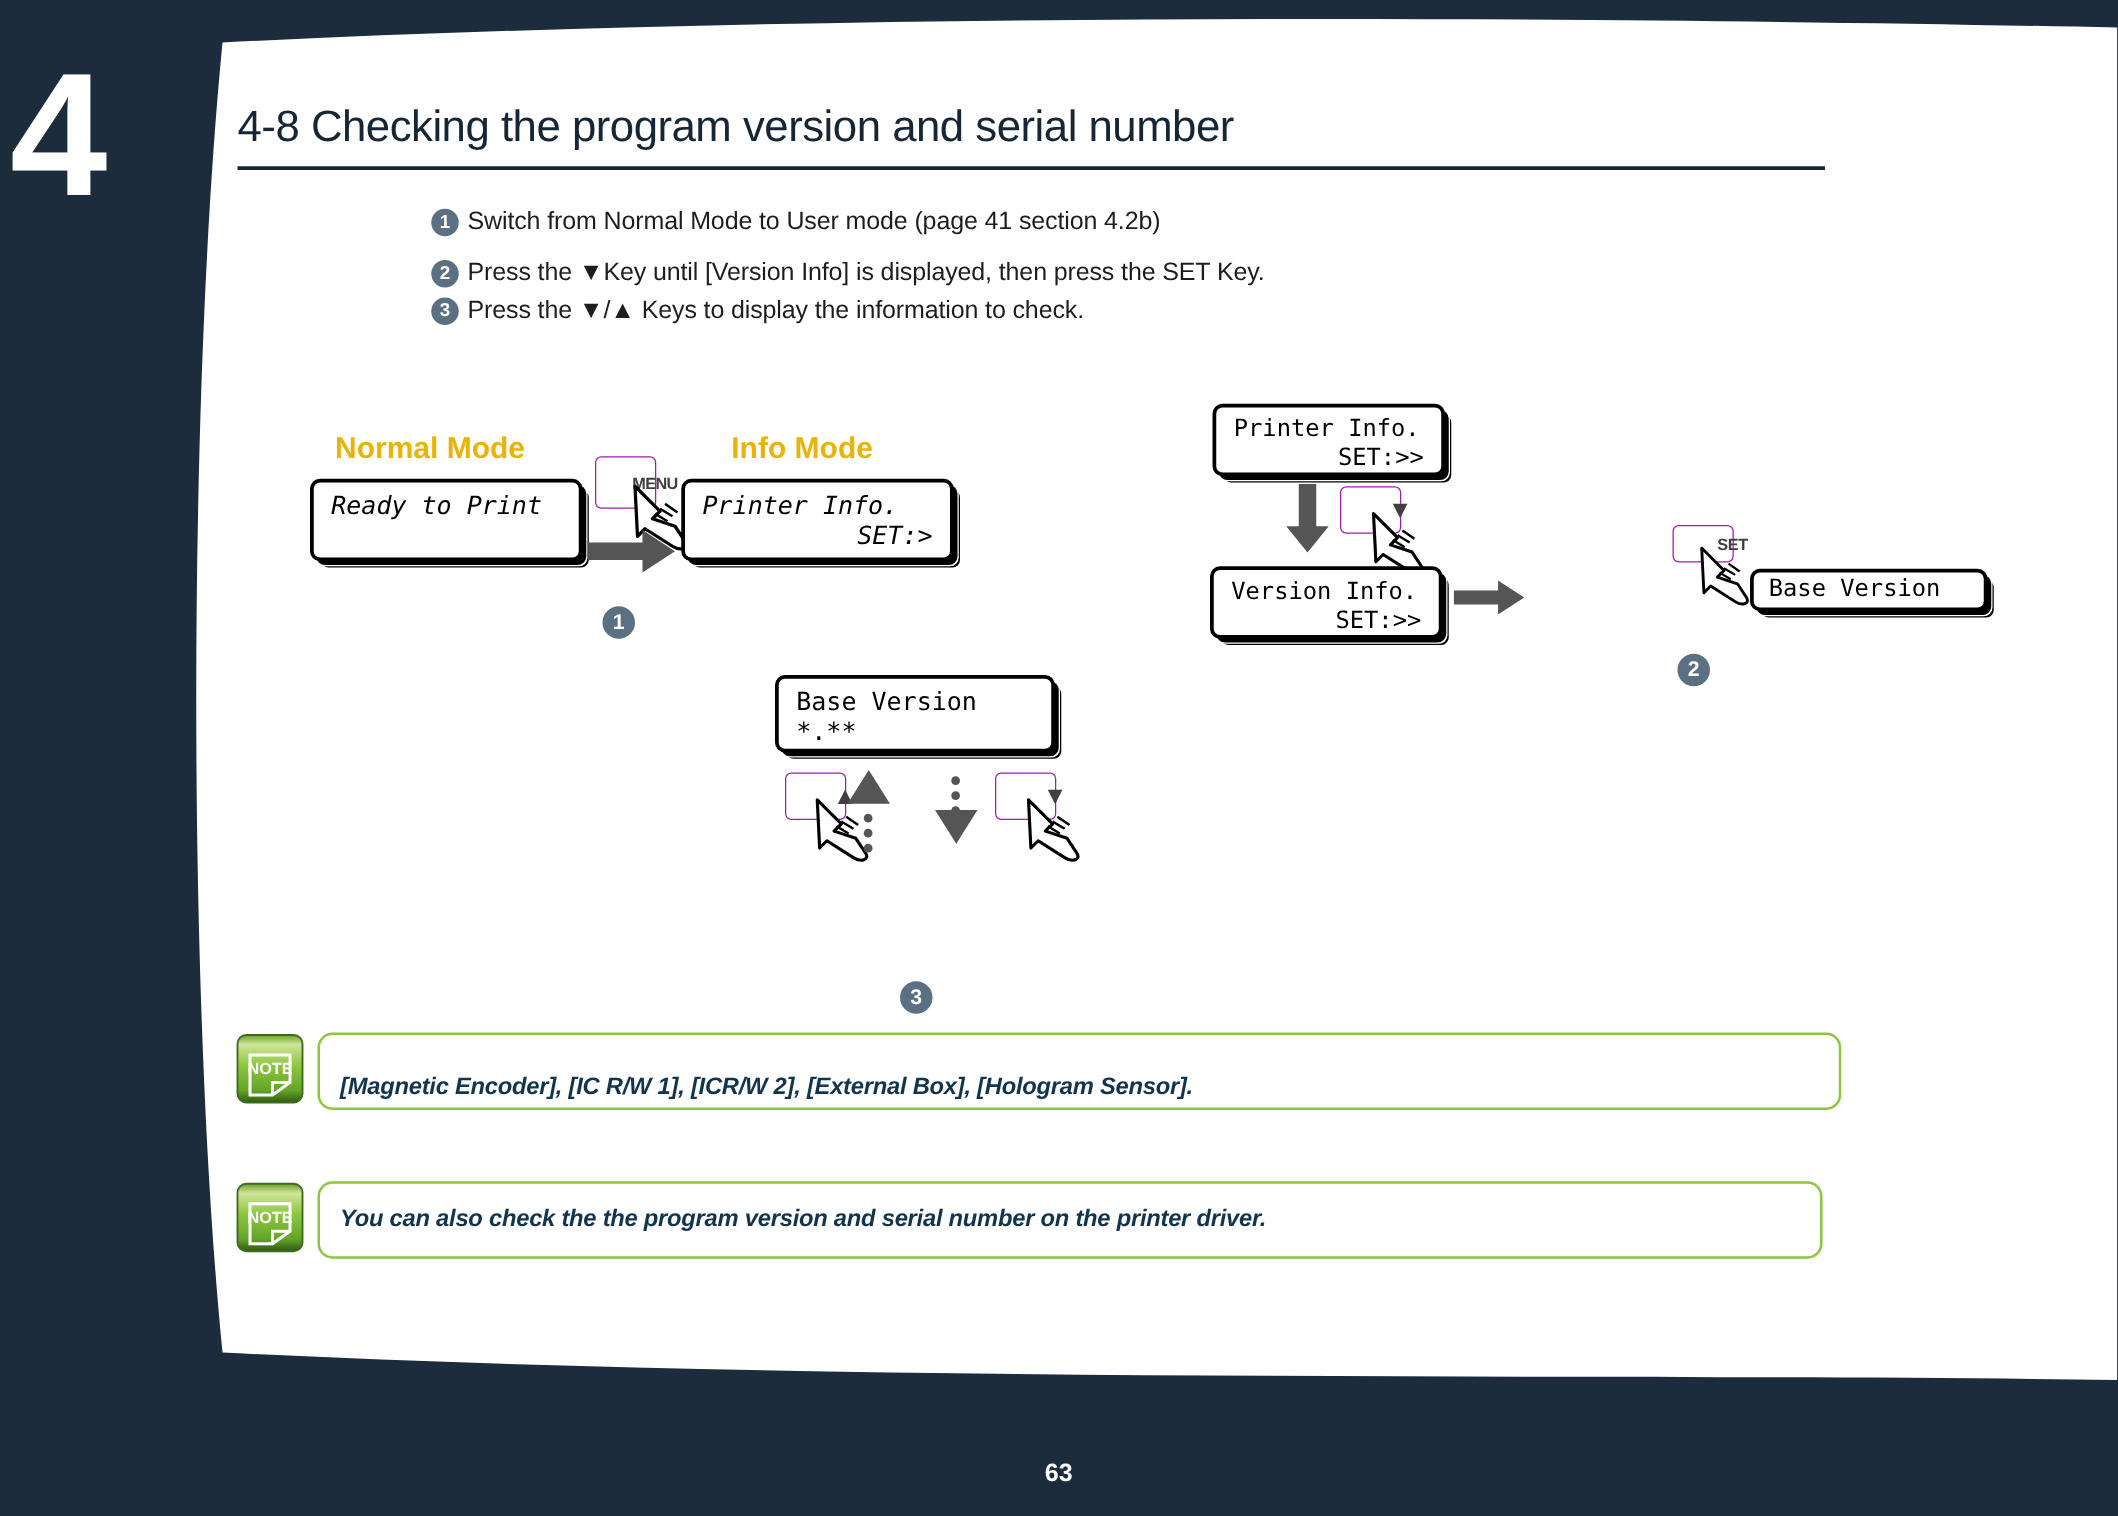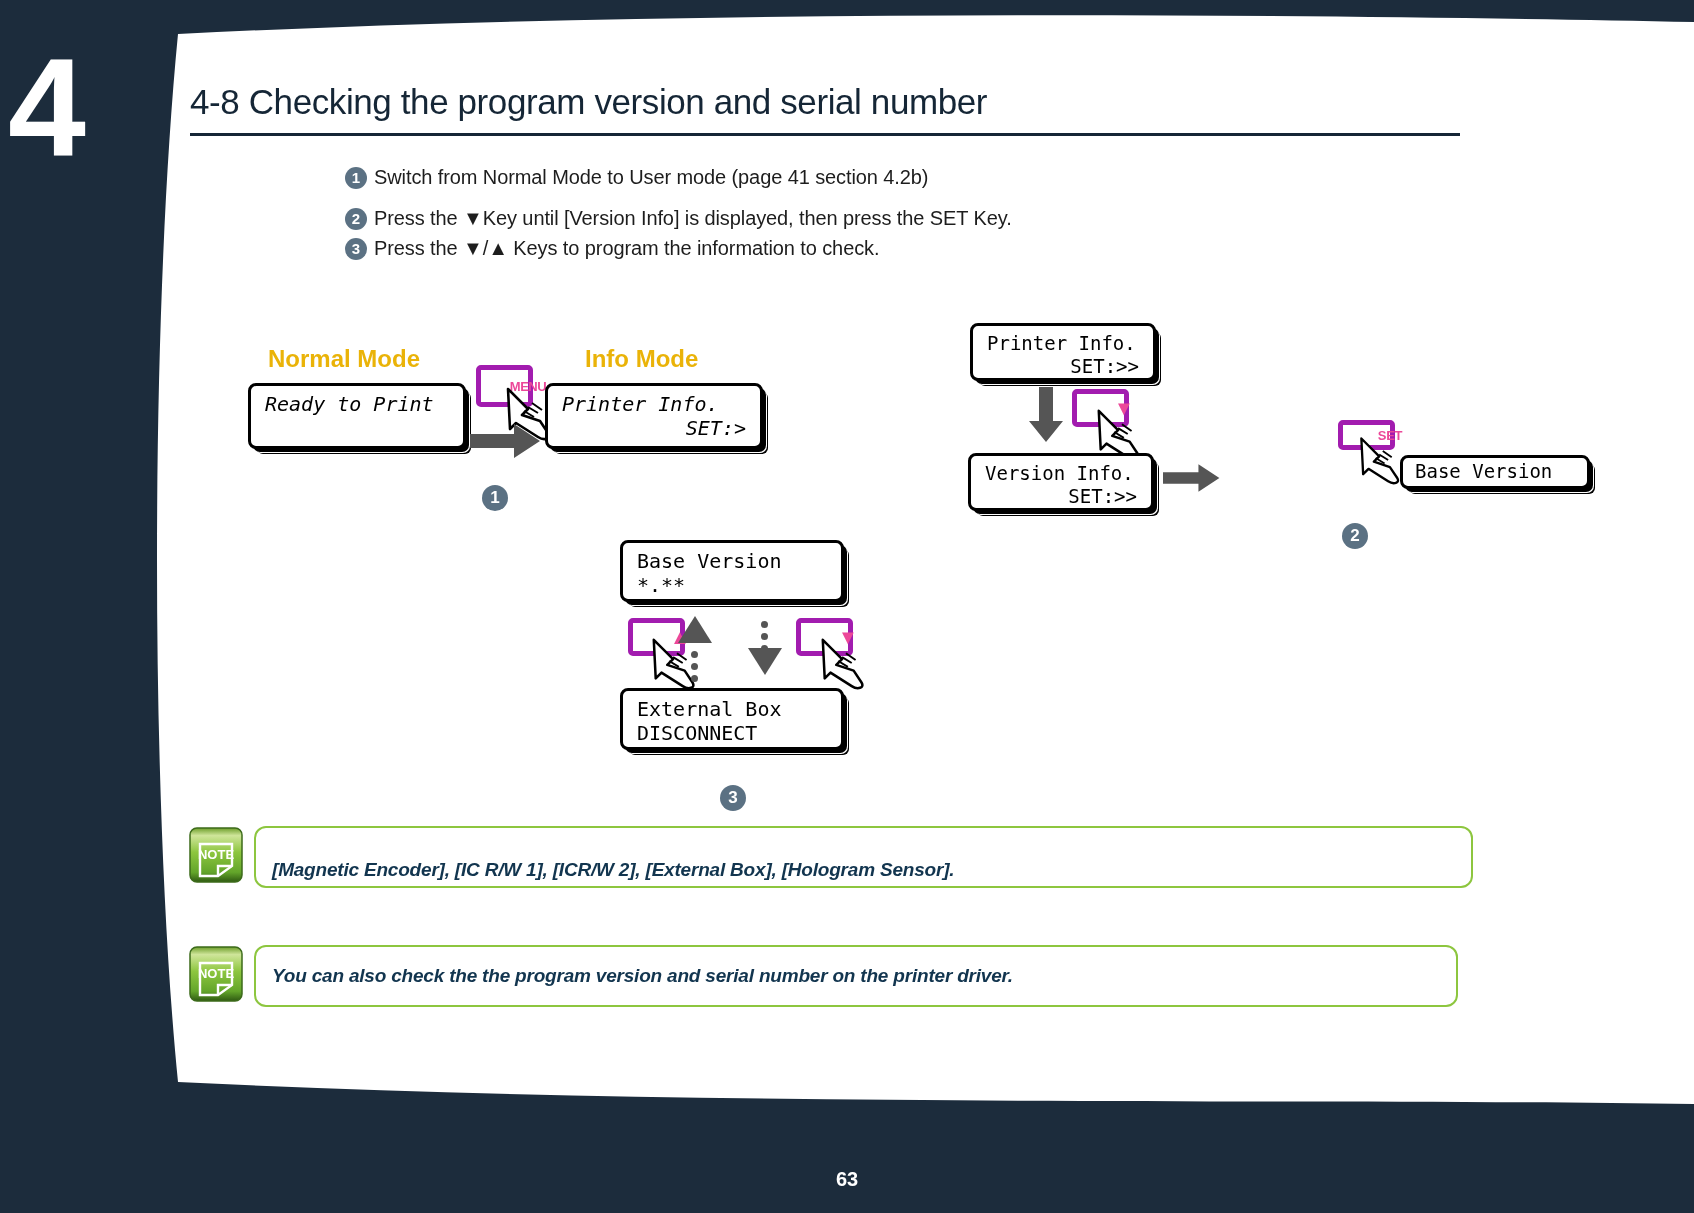--- a/index.html
+++ b/index.html
@@ -100,25 +100,25 @@
     overflow: hidden;
   }
   .lcd-line { white-space: pre; line-height: 1.22; }
   .lcd.italic { font-style: italic; font-weight: normal; }
   .lcd-right { text-align: right; }
 
   
   .keycap {
     position: absolute;
     background: #fff;
-    border: 5px solid #a21caf;
+    border: 1px solid #a21caf;
     border-radius: 5px;
     display: flex; align-items: center; justify-content: center;
     font-weight: bold;
-    color: #ec4899;
+    color: #404040;
     font-family: "Liberation Sans", sans-serif;
     padding-left: 47px;
   }
   .keycap.menu { font-size: 13px; letter-spacing: -0.5px; }
   .keycap.set  { font-size: 13px; letter-spacing: -0.3px; }
   .keycap .tri { font-size: 20px; line-height: 1; }
 
   
   .hand { position: absolute; }
 
@@ -202,21 +202,21 @@
       <div class="step-row">
         <div class="num-badge">1</div>
         <div class="step-text">Switch from Normal Mode to User mode (page 41 section 4.2b)</div>
       </div>
       <div class="step-row tight">
         <div class="num-badge">2</div>
         <div class="step-text">Press the ▼Key until [Version Info] is displayed, then press the SET Key.</div>
       </div>
       <div class="step-row tight">
         <div class="num-badge">3</div>
-        <div class="step-text">Press the ▼/▲ Keys to program the information to check.</div>
+        <div class="step-text">Press the ▼/▲ Keys to display the information to check.</div>
       </div>
     </div>
 
     <div class="diagram" style="left:80px; top:305px; width:540px; height:230px;">
 
       <div class="mode-label" style="left:28px; top:20px;">Normal Mode</div>
       <div class="mode-label" style="left:345px; top:20px;">Info Mode</div>
 
       <div class="lcd italic" style="left:8px; top:58px; width:218px; height:66px; font-size:20px;">
         <div class="lcd-line">Ready to Print</div>
@@ -320,24 +320,20 @@
       </svg>
 
       <div class="keycap" style="left:186px; top:88px; width:38px; height:38px;">
         <span class="tri">▼</span>
       </div>
       <svg class="hand" style="left:207px; top:104px;" width="54" height="56" viewBox="0 0 56 58">
         <path d="M6 6 L26 26 L20 32 L38 38 L46 50 C50 56 42 58 36 54 L14 40 L8 46 Z" fill="#ffffff" stroke="#000" stroke-width="2.6" stroke-linejoin="round"></path>
         <path d="M22 28 L32 34 M26 24 L36 30 M30 20 L40 27" stroke="#000" stroke-width="2"></path>
       </svg>
 
-      <div class="lcd" style="left:10px; top:158px; width:224px; height:62px; font-size:20px;">
-        <div class="lcd-line">External Box</div>
-        <div class="lcd-line">DISCONNECT</div>
-      </div>
 
       <div class="marker" style="left:110px; top:255px;">3</div>
     </div>
 
     <div class="note" style="left:28px; top:806px; width:1285px; height:62px;">
       <div class="note-icon">
         <svg width="58" height="58" viewBox="0 0 58 58">
           <defs>
             <linearGradient id="ng1" x1="0" y1="0" x2="0" y2="1">
               <stop offset="0%" stop-color="#6d9e2a"></stop>

